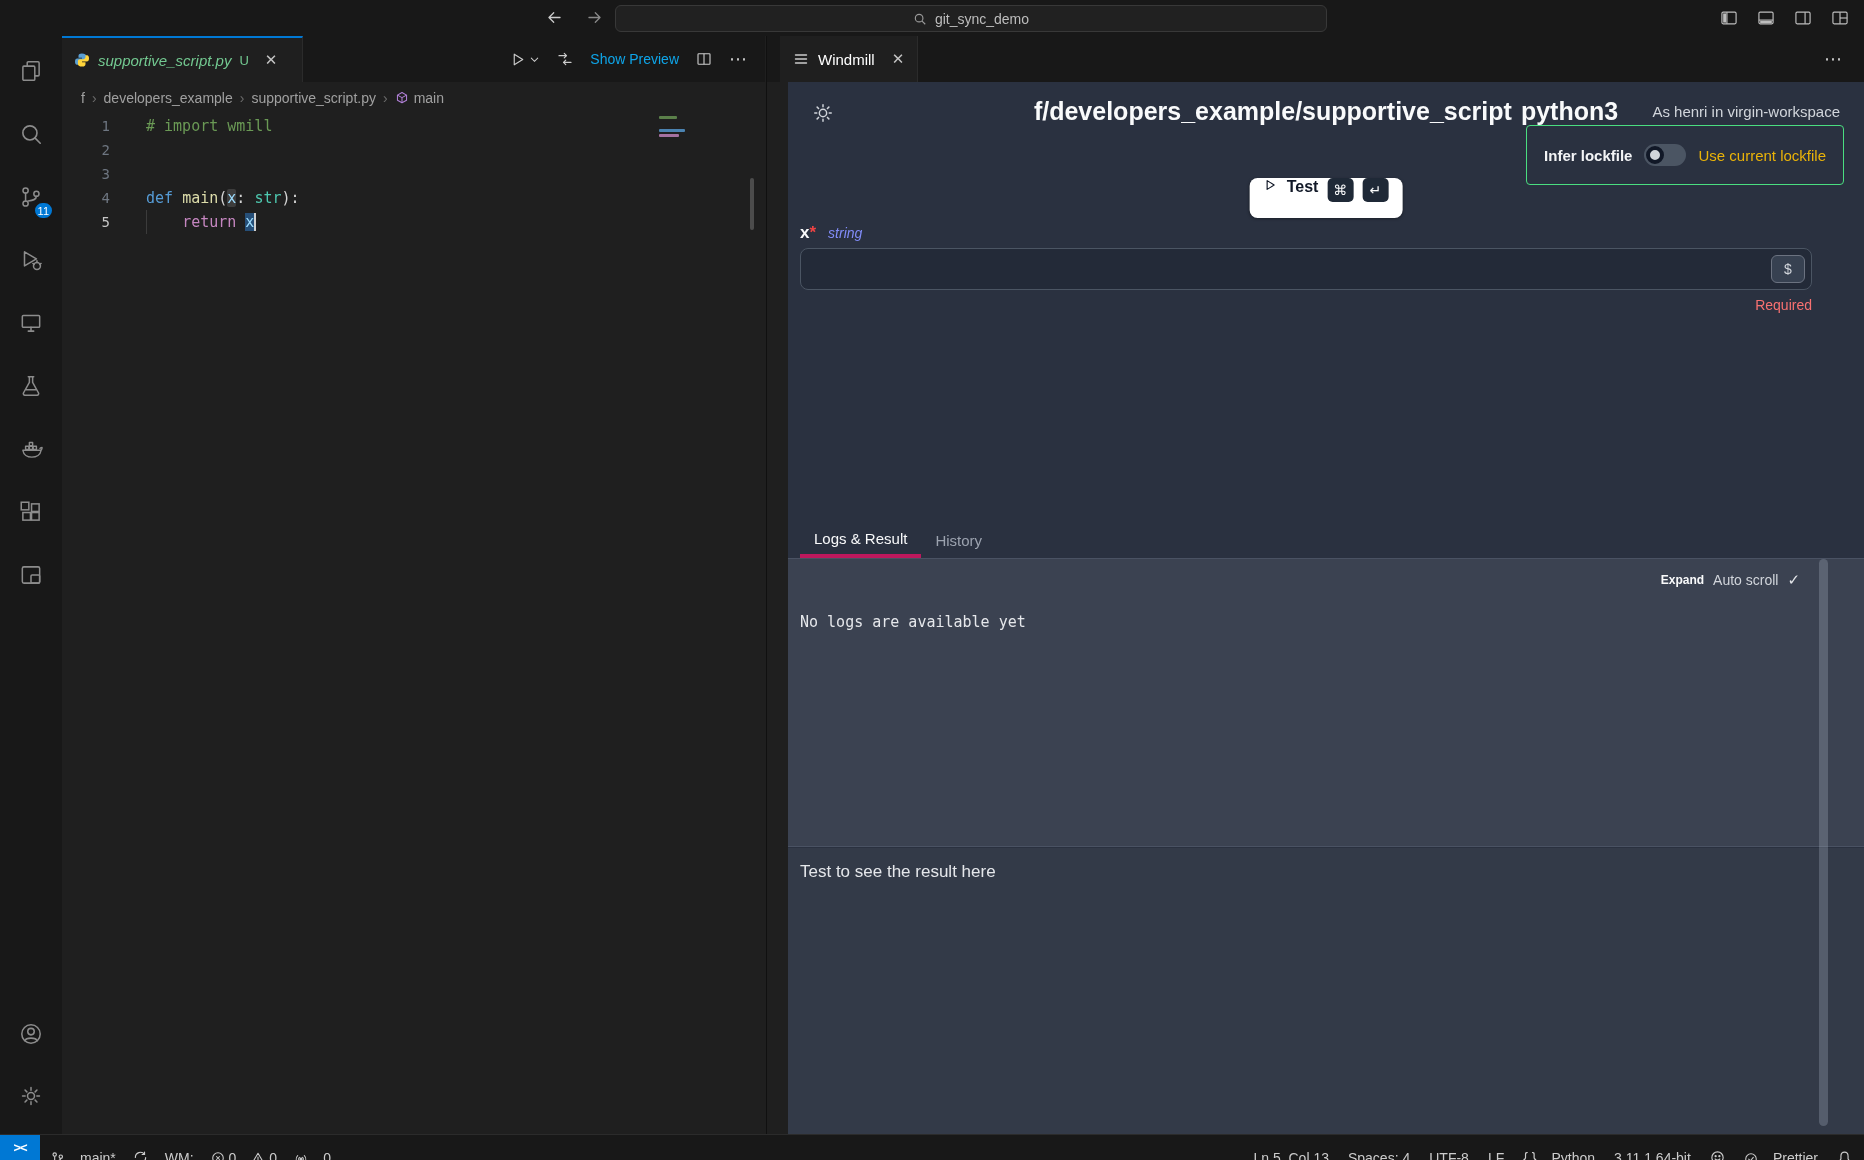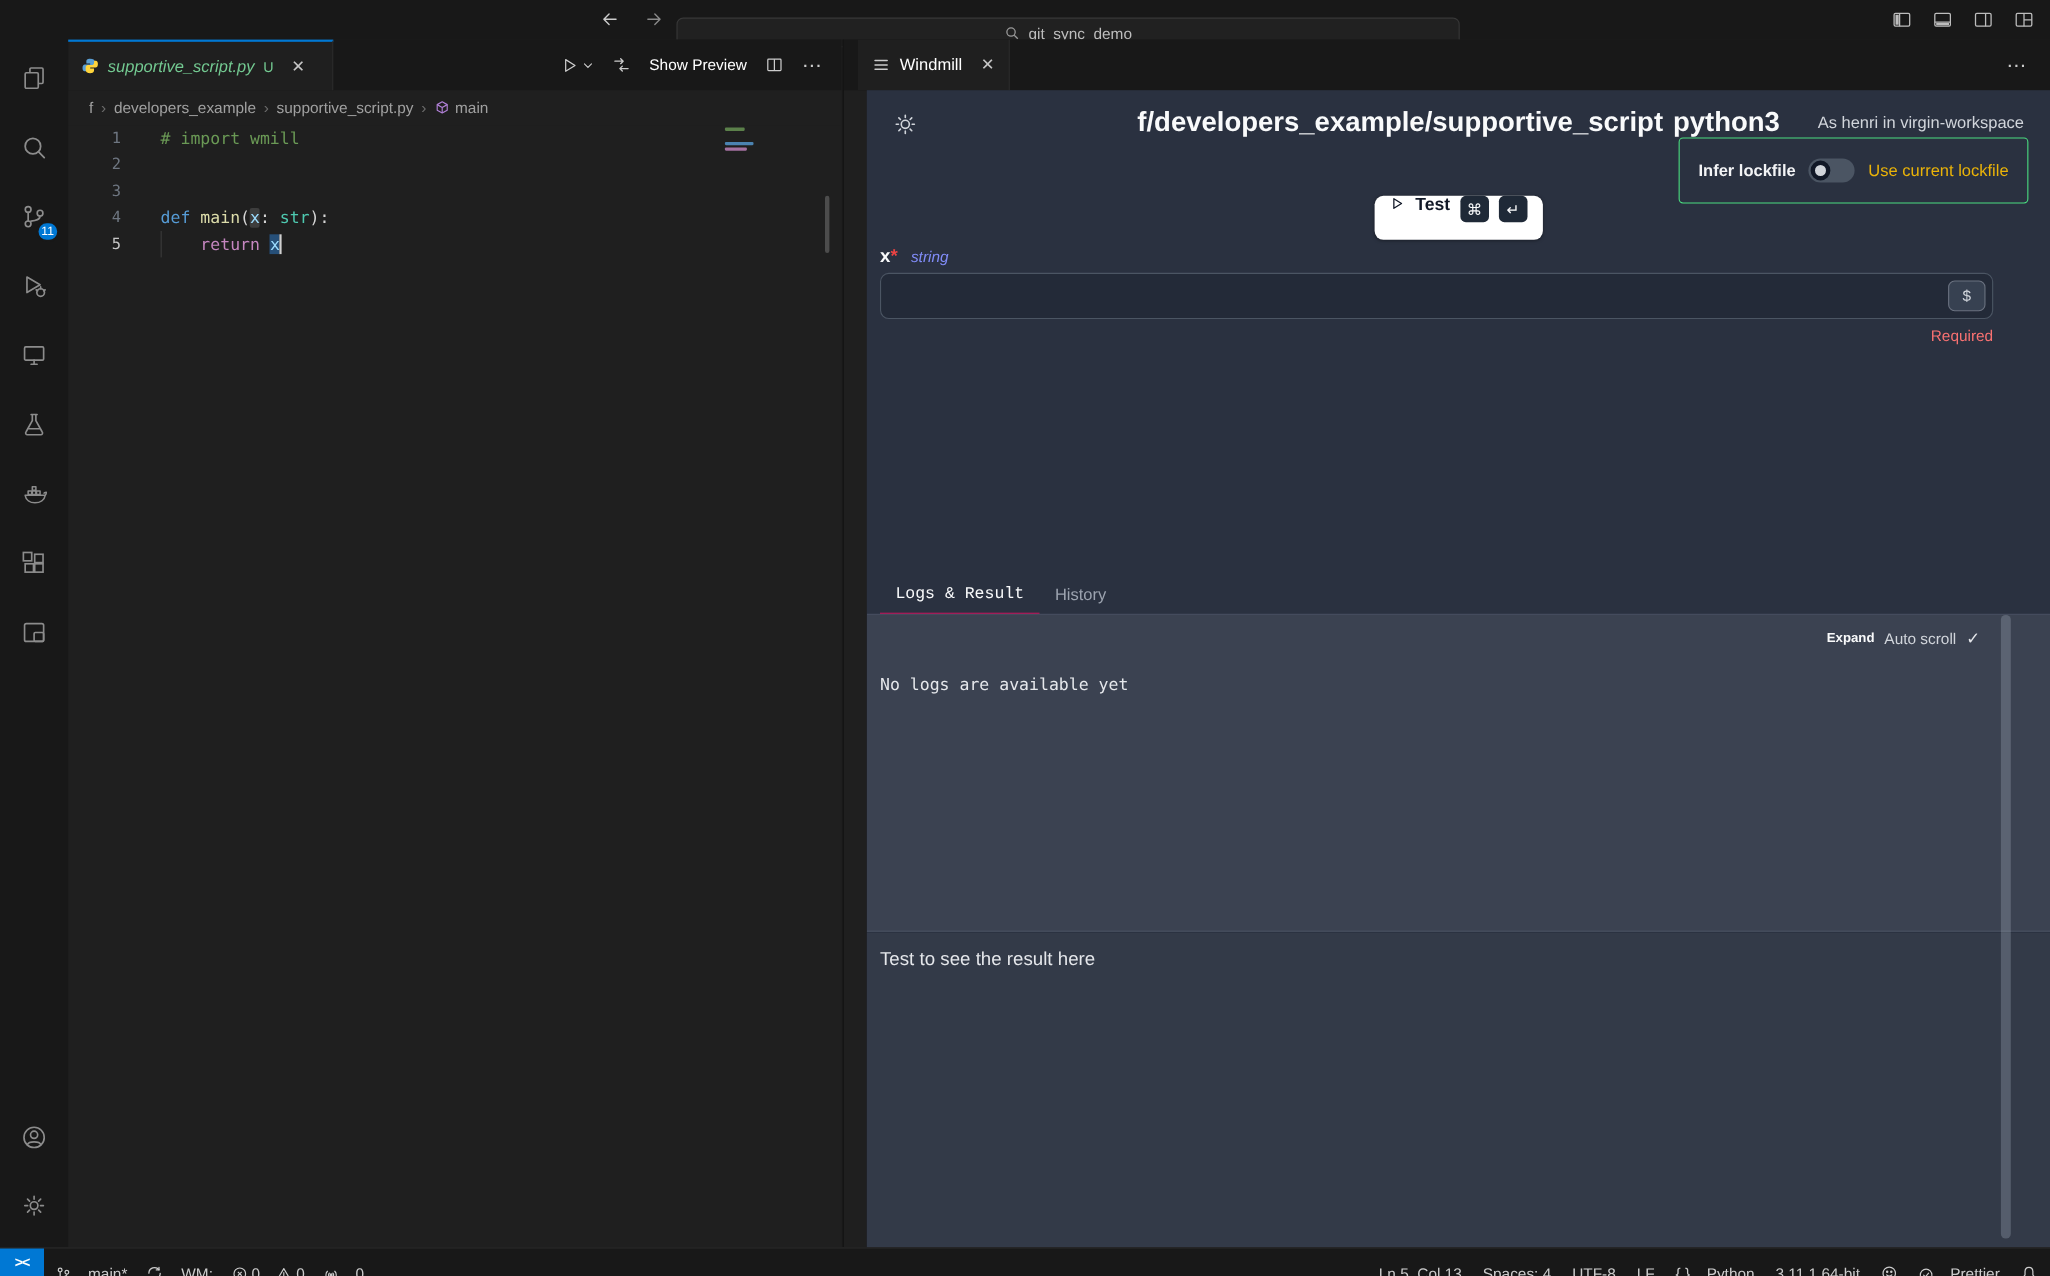--- a/index.html
+++ b/index.html
@@ -6,21 +6,21 @@
   html,body { width:1864px; height:1160px; overflow:hidden; background:#1f1f1f;
               font-family:"Liberation Sans", sans-serif; }
   body { position:relative; }
   svg { display:block; }
 
   
   .titlebar { position:absolute; left:0; top:0; width:1864px; height:36px; background:#181818; }
   .nav-arrow { position:absolute; top:8px; cursor:default; }
   .nav-back { left:545px; }
   .nav-fwd  { left:585px; }
-  .cmd-center { position:absolute; left:615px; top:16px; width:712px; height:27px;
+  .cmd-center { position:absolute; left:615px; top:5px; width:712px; height:27px;
       background:#212121; border:1px solid #383838; border-radius:6px;
       display:flex; align-items:center; justify-content:center; gap:8px;
       color:#bdbdbd; font-size:14px; }
   .layout-controls { position:absolute; right:14px; top:0; height:36px; display:flex; align-items:center; gap:17px; }
 
   
   .activitybar { position:absolute; left:0; top:36px; bottom:26px; width:62px; background:#181818;
       display:flex; flex-direction:column; align-items:center; padding-top:11px; }
   .ab-icon { width:48px; height:48px; display:flex; align-items:center; justify-content:center;
       position:relative; margin-bottom:15px; }
@@ -32,21 +32,21 @@
 
   
   .editor-group { position:absolute; left:62px; top:36px; width:703px; bottom:26px; background:#1f1f1f; }
   .tabbar { height:46px; background:#181818; display:flex; align-items:stretch; }
   .etab { width:241px; background:#1f1f1f; border-top:2px solid #0078d4; border-right:1px solid #2b2b2b;
       display:flex; align-items:center; gap:8px; padding:0 12px; }
   .etab-label { color:#73c991; font-style:italic; font-size:15px; white-space:nowrap; }
   .etab-mod { color:#73c991; font-size:13px; }
   .etab-close { color:#c5c5c5; font-size:15px; margin-left:8px; }
   .tab-actions { margin-left:auto; display:flex; align-items:center; gap:16px; padding-right:18px; }
-  .show-preview { color:#ffffff; font-size:14px; white-space:nowrap; }
+  .show-preview { color:#0ea5e9; font-size:14px; white-space:nowrap; }
   .dots { color:#cccccc; font-size:18px; line-height:1; }
 
   .breadcrumbs { height:32px; display:flex; align-items:center; padding-left:19px; gap:7px;
       font-size:14px; color:#a0a0a0; background:#1f1f1f; }
   .bc-sep { color:#6b6b6b; }
   .bc-item { display:flex; align-items:center; gap:5px; }
 
   .code-area { position:absolute; left:0; right:0; top:78px; bottom:0;
       font-family:"DejaVu Sans Mono", monospace; font-size:15px; }
   .code-line { display:flex; height:24px; align-items:center; }
@@ -108,21 +108,21 @@
       color:#e5e7eb; padding:0 52px 0 12px; font-size:15px; outline:none;
       font-family:"Liberation Sans", sans-serif; }
   .dollar-btn { position:absolute; right:7px; top:7px; width:34px; height:28px; background:#374151;
       border:1px solid #6b7280; border-radius:6px; color:#d1d5db; font-size:14px;
       display:flex; align-items:center; justify-content:center; }
   .wm-required { position:absolute; right:52px; top:215px; font-size:14px; color:#f87171; }
 
   .wm-tabs { position:absolute; left:0; right:0; top:441px; height:36px;
       border-bottom:1px solid #4a5263; display:flex; align-items:stretch; padding-left:12px; }
   .wm-tab { padding:0 14px; display:flex; align-items:center; font-size:15px; }
-  .wm-tab.active { color:#f9fafb; border-bottom:1px solid #be185d;font-family:Liberation Mono, monospace; }
+  .wm-tab.active { color:#f9fafb; border-bottom:4px solid #be185d; }
   .wm-tab.inactive { color:#9ca3af; }
 
   .wm-logs { position:absolute; left:0; right:0; top:477px; height:288px; background:#3b4251;
       border-bottom:1px solid #4a5263; }
   .logs-tools { position:absolute; right:64px; top:12px; display:flex; align-items:center; gap:9px; }
   .expand-label { font-size:12px; font-weight:700; color:#f9fafb; }
   .autoscroll-label { font-size:14px; color:#d1d5db; }
   .autoscroll-check { font-size:15px; color:#e5e7eb; }
   .no-logs { position:absolute; left:12px; top:54px; font-family:"DejaVu Sans Mono", monospace;
       font-size:15px; color:#e5e7eb; }

